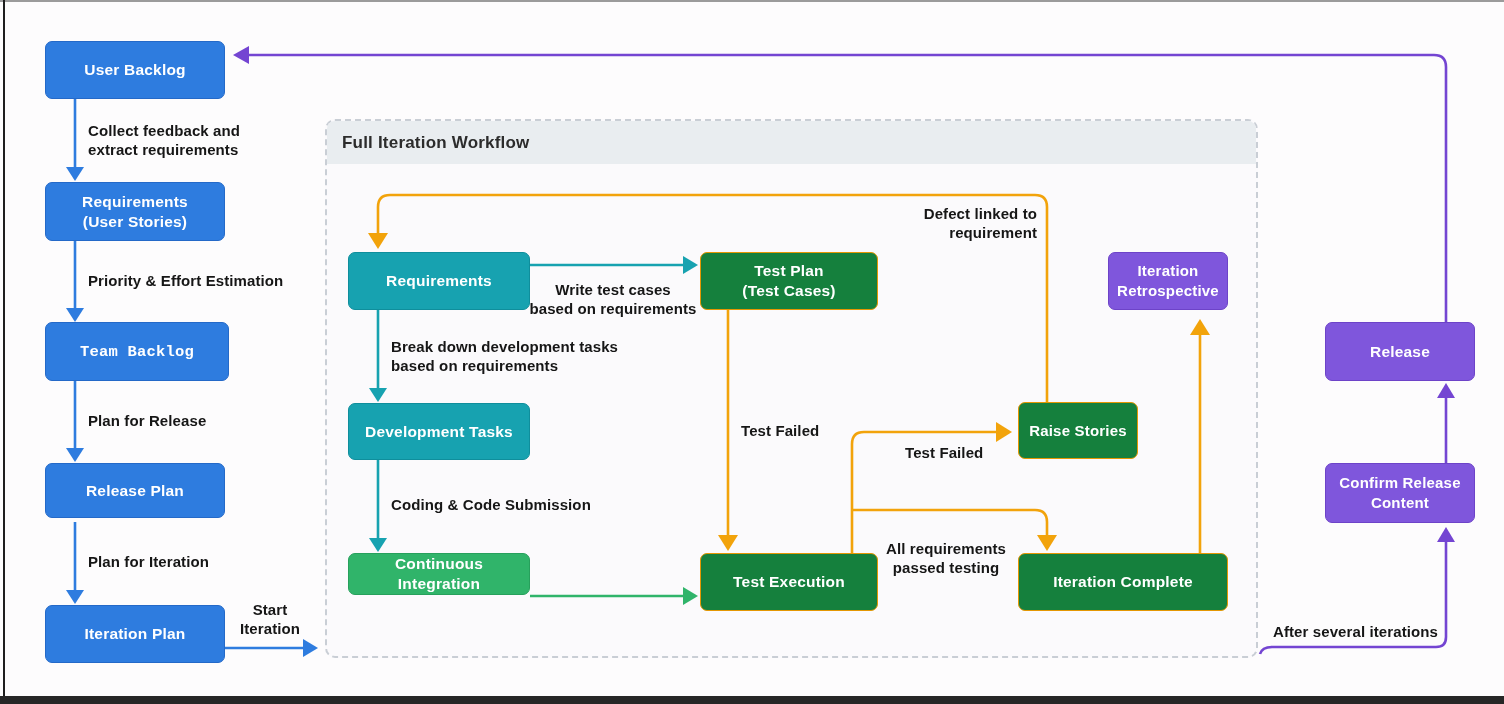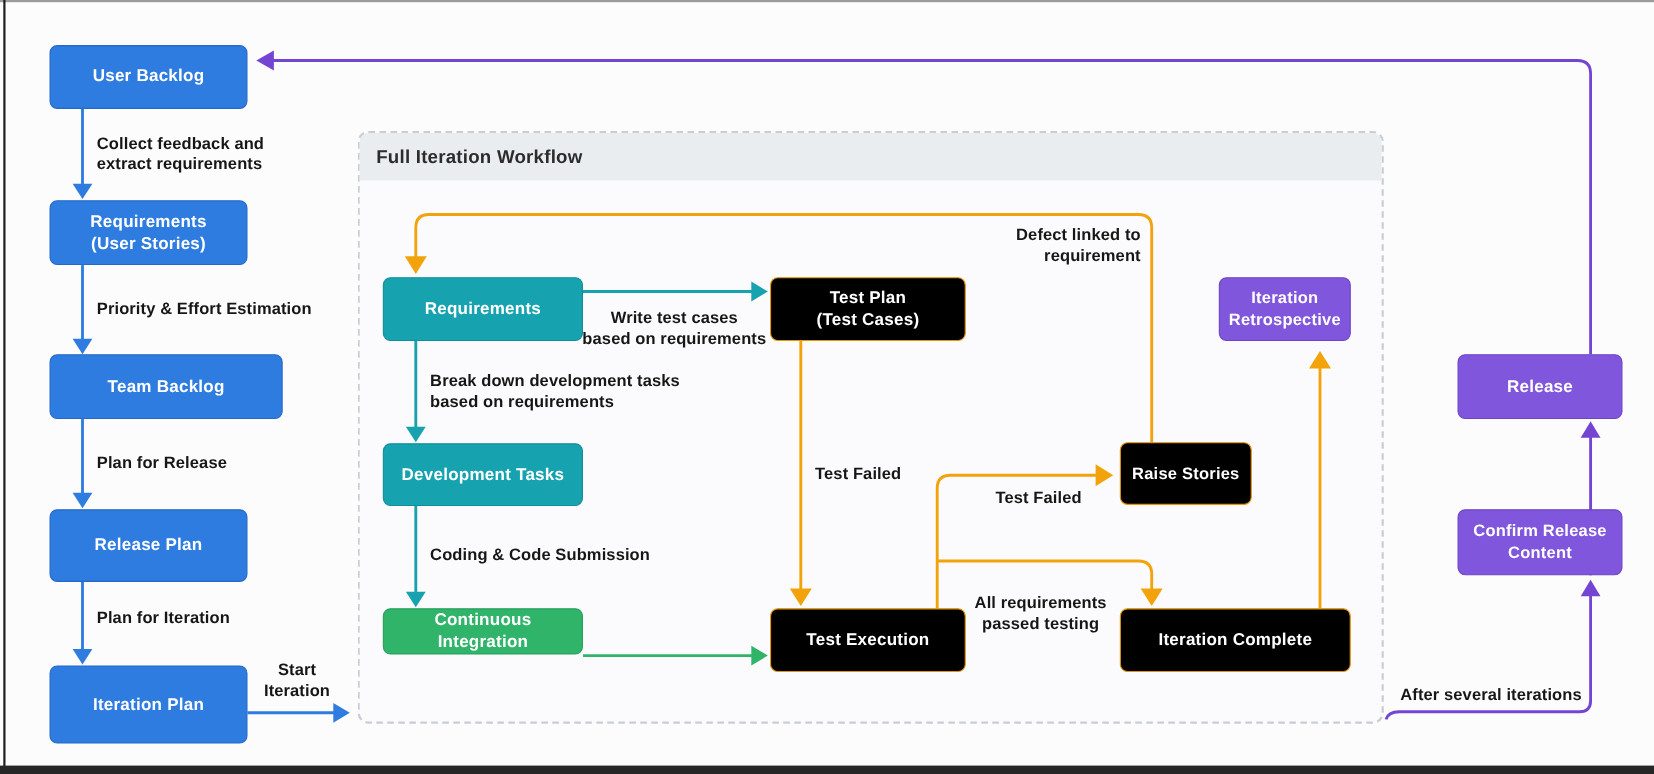--- a/index.html
+++ b/index.html
@@ -19,21 +19,21 @@
                background:#e9edf0; border-radius:8px 8px 0 0; display:flex; align-items:center; }
   .container-title { font-size:17px; font-weight:700; color:#2c2c2c; padding-left:15px; letter-spacing:.2px; }
 
   
   .node { position:absolute; border-radius:7px; display:flex; align-items:center; justify-content:center;
           color:#fff; font-weight:700; font-size:15.5px; text-align:center; line-height:20px;
           white-space:pre-line; letter-spacing:.2px; }
   .blue   { background:#2e7cdf; border:1.5px solid #2469c8; }
   .teal   { background:#17a2b0; border:1.5px solid #0f8e9c; }
   .green  { background:#30b46a; border:1.5px solid #27a05c; }
-  .orange { background:#000000; border:1.5px solid #e49703; }
+  .orange { background:#15803d; border:1.5px solid #e49703; }
   .purple { background:#7f56dc; border:1.5px solid #6d43c8; }
 
   
   .elabel { position:absolute; font-size:15px; font-weight:700; color:#161616;
             line-height:19px; white-space:pre-line; letter-spacing:.1px; }
   .center { text-align:center; }
   .right  { text-align:right; }
 
   svg.arrows { position:absolute; left:0; top:0; width:1504px; height:704px; pointer-events:none; }
   svg.arrows path { fill:none; stroke-width:2.6px; }
@@ -92,23 +92,23 @@
                                                      <polygon class="f-purple" points="249,46 249,64 233,55"></polygon>
     <path class="s-purple" d="M1446 523 V397"></path>      
       <polygon class="f-purple" points="1437,398 1455,398 1446,383"></polygon>
     <path class="s-purple" d="M1260 654 Q1262 647 1272 647 H1436 Q1446 647 1446 637 V541"></path>
                                                      <polygon class="f-purple" points="1437,542 1455,542 1446,527"></polygon>
   </svg>
 
   <div class="node blue" style="left:45px; top:41px; width:180px; height:58px;">User Backlog</div>
   <div class="node blue" style="left:45px; top:182px; width:180px; height:59px;">Requirements
 (User Stories)</div>
-  <div class="node blue" style="left:45px; top:322px; width:212px; height:59px;">Team Backlog</div>
-  <div class="node blue" style="left:45px; top:463px; width:180px; height:66px;">Release Plan</div>
-  <div class="node blue" style="left:45px; top:605px; width:180px; height:71px;">Iteration Plan</div>
+  <div class="node blue" style="left:45px; top:322px; width:184px; height:59px;font-family:Liberation Mono, monospace;">Team Backlog</div>
+  <div class="node blue" style="left:45px; top:463px; width:180px; height:55px;">Release Plan</div>
+  <div class="node blue" style="left:45px; top:605px; width:180px; height:58px;">Iteration Plan</div>
 
   <div class="node teal" style="left:348px; top:252px; width:182px; height:58px;">Requirements</div>
   <div class="node teal" style="left:348px; top:403px; width:182px; height:57px;">Development Tasks</div>
   <div class="node green" style="left:348px; top:553px; width:182px; height:42px;">Continuous
 Integration</div>
   <div class="node orange" style="left:700px; top:252px; width:178px; height:58px;">Test Plan
 (Test Cases)</div>
   <div class="node orange" style="left:700px; top:553px; width:178px; height:58px;">Test Execution</div>
   <div class="node orange" style="left:1018px; top:402px; width:120px; height:57px; font-size:15px;">Raise Stories</div>
   <div class="node orange" style="left:1018px; top:553px; width:210px; height:58px;">Iteration Complete</div>

